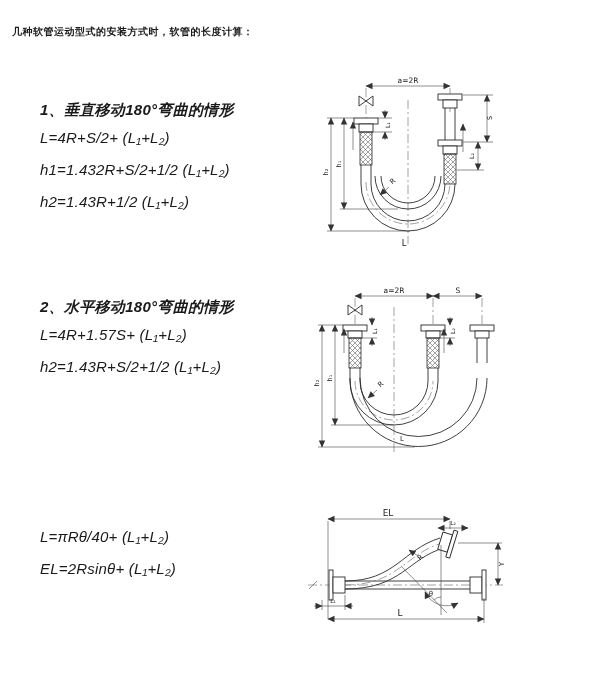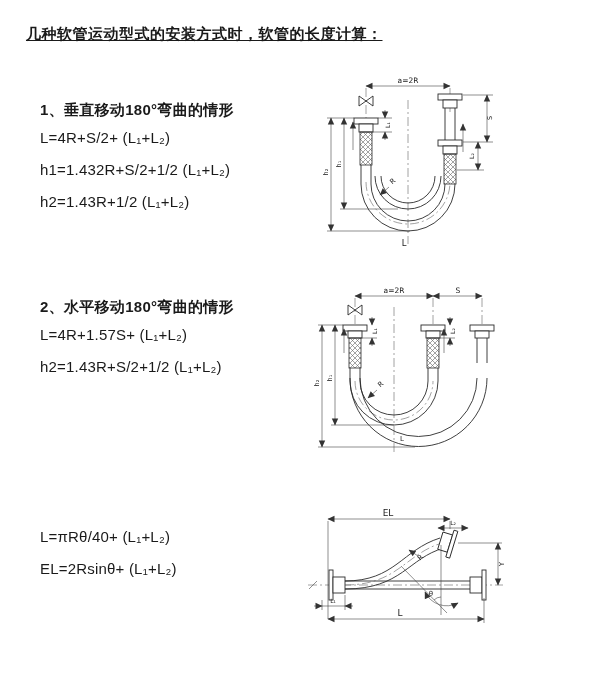--- a/index.html
+++ b/index.html
@@ -3,24 +3,24 @@
 <meta charset="utf-8">
 <style>
   html,body{margin:0;padding:0;}
   body{
     width:600px;height:675px;position:relative;overflow:hidden;
     background:#ffffff;
     font-family:"Liberation Sans","DejaVu Sans",sans-serif;
     color:#1a1a1a;
   }
   .page-title{
-    position:absolute;left:26px;top:25px;
-    font-size:15px;font-weight:bold;letter-spacing:.5px;white-space:nowrap;text-decoration:underline;
+    position:absolute;left:12px;top:25px;
+    font-size:10px;font-weight:bold;letter-spacing:.5px;white-space:nowrap;
   }
-  .section{position:absolute;left:40px;}
+  .section{position:absolute;left:40px;font-style:italic;}
   .section .heading{font-size:15px;font-weight:bold;height:20px;white-space:nowrap;letter-spacing:.3px;}
   .section .formula{
     height:32px;display:flex;align-items:center;
     font-size:15px;white-space:nowrap;letter-spacing:.2px;
   }
   .section .formula:first-of-type{margin-top:10px;}
   .diagram{position:absolute;text-decoration:underline;}
   svg{display:block;}
   svg text{font-family:"DejaVu Sans","Liberation Sans",sans-serif;fill:#1a1a1a;}
   .dw{stroke:#2a2a2a;stroke-width:.9;fill:none;}           

